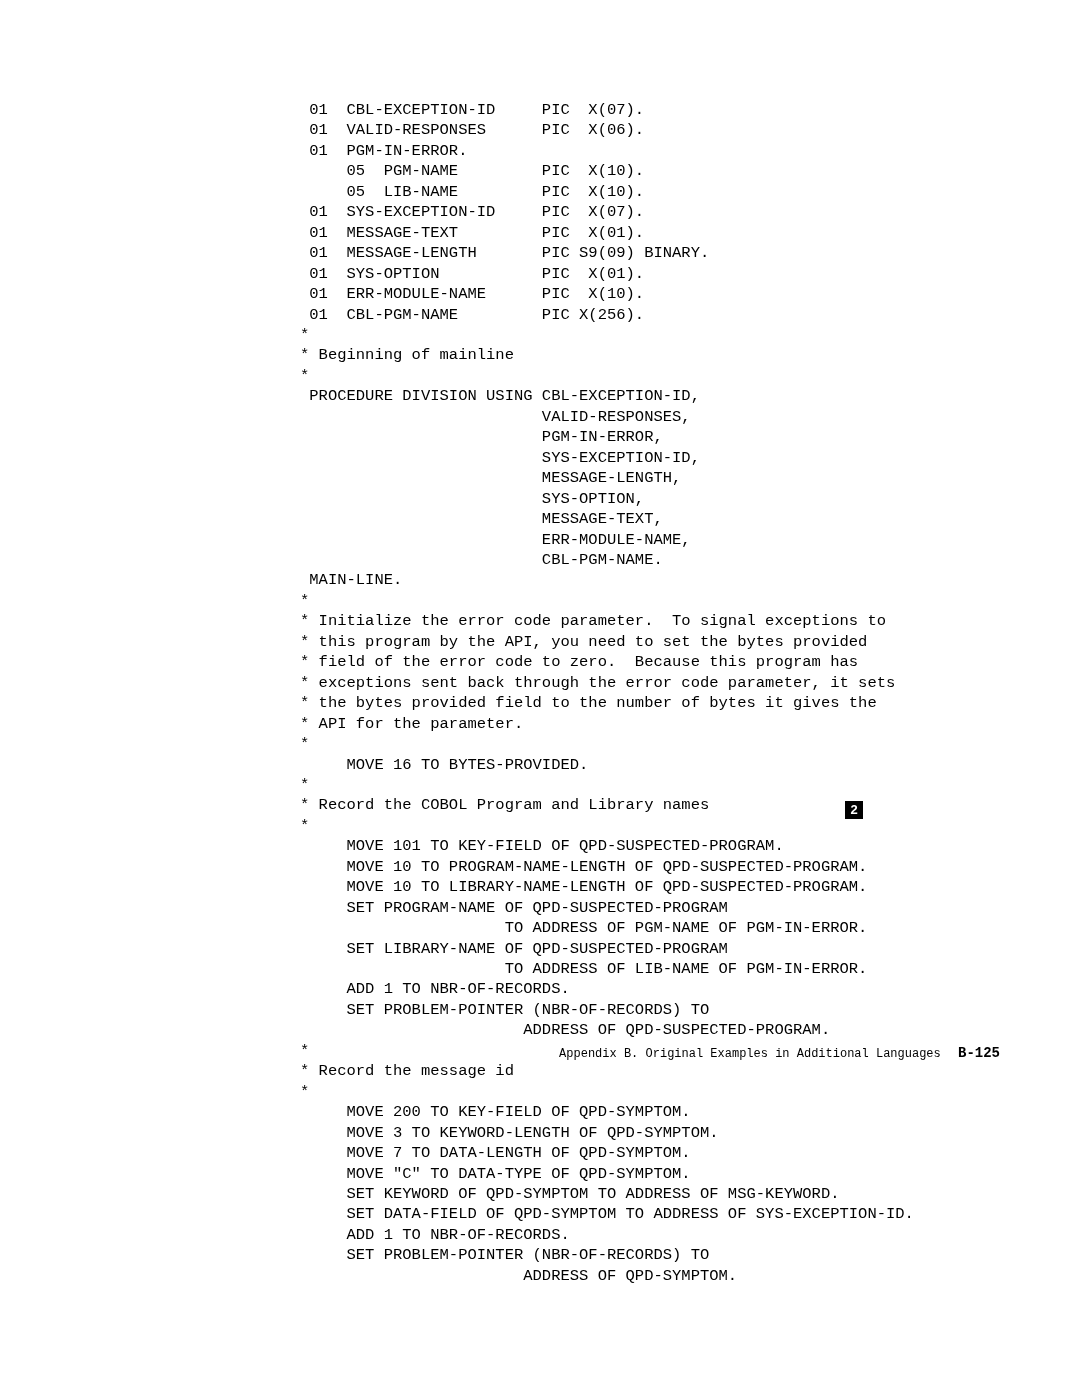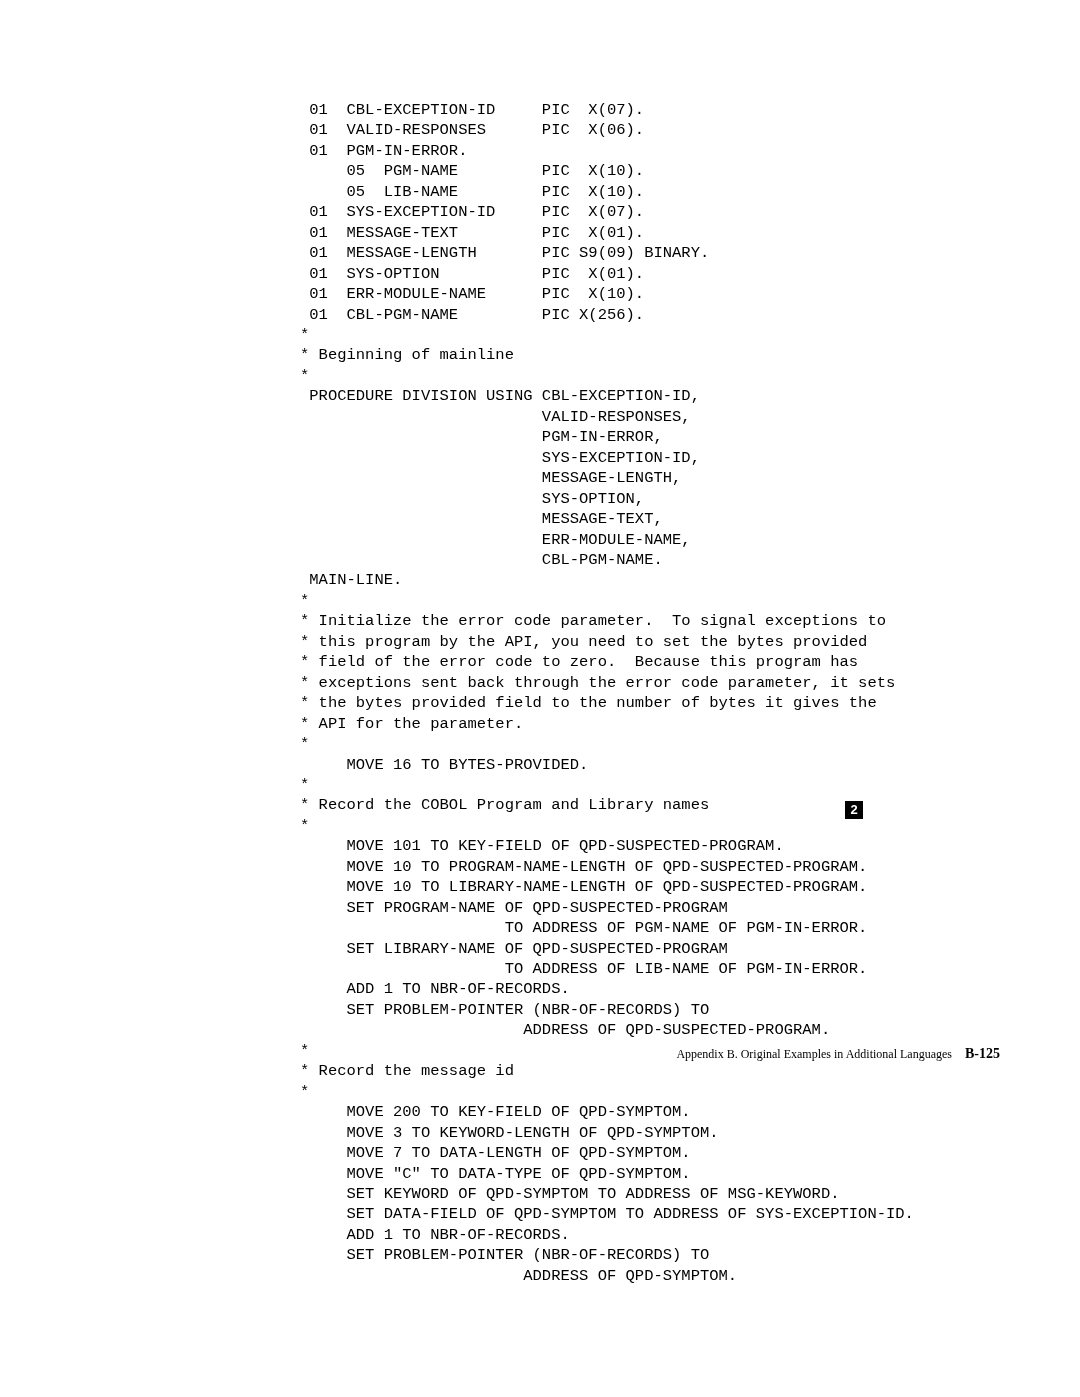--- a/index.html
+++ b/index.html
@@ -38,21 +38,21 @@
     font-family: Arial, Helvetica, sans-serif;
     font-weight: bold;
     font-size: 13px;
     text-align: center;
     line-height: 18px;
   }
   .footer {
     position: absolute;
     bottom: 40px;
     right: 80px;
-    font-family: Liberation Serif, serif;
+    font-family: Liberation Mono, monospace;
     font-size: 12px;
     color: #000;
   }
   .footer .pagenum {
     font-weight: bold;
     font-size: 14px;
     margin-left: 10px;
   }
 </style>
 </head>

